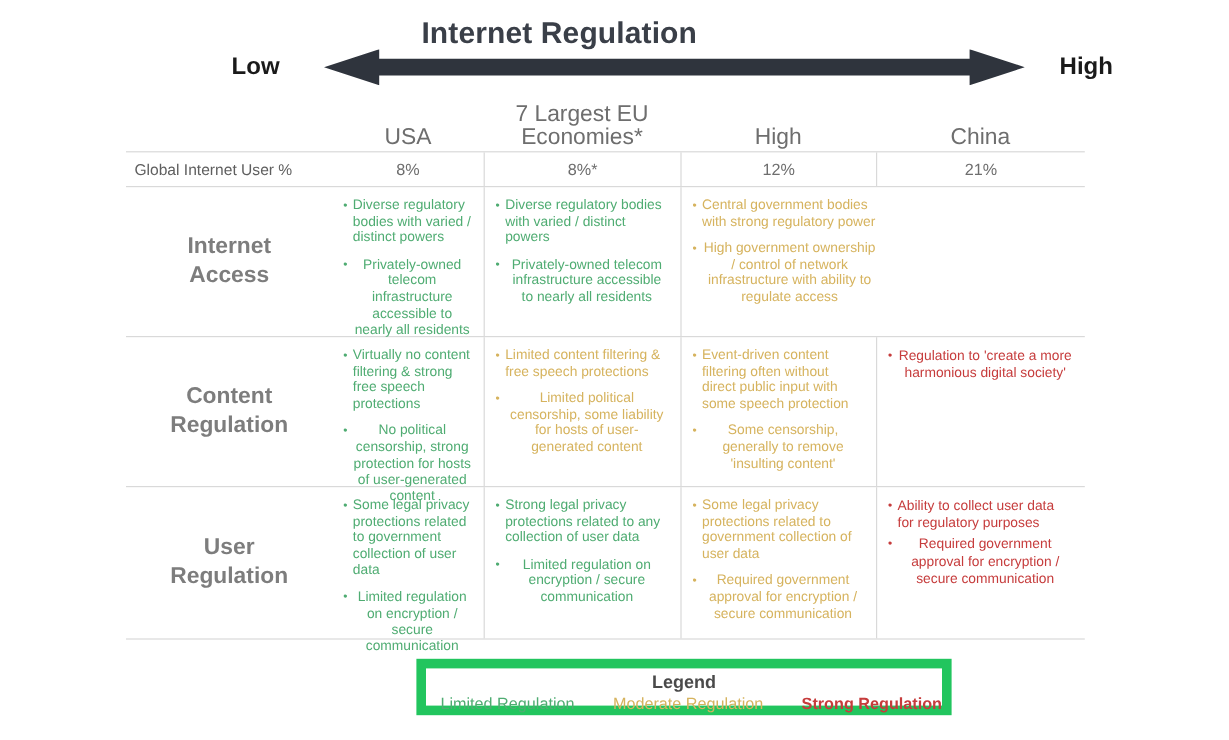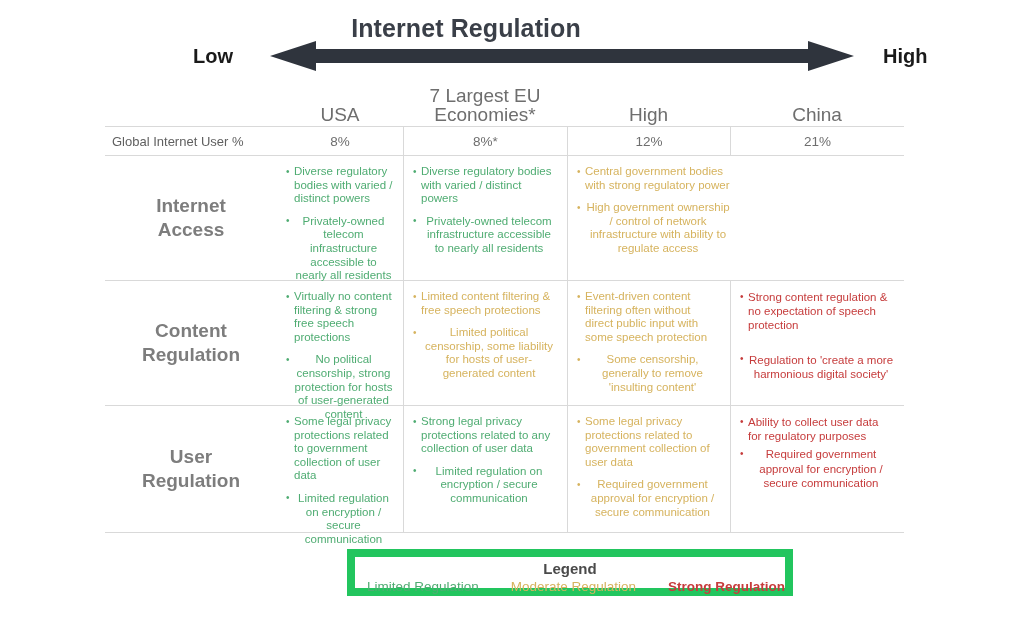--- a/index.html
+++ b/index.html
@@ -291,21 +291,20 @@
       </ul>
     </div>
     <div class="mx-cell col-india">
       <ul class="bullets lvl-moderate">
         <li>Event-driven content filtering often without direct public input with some speech protection</li>
         <li>Some censorship, generally to remove 'insulting content'</li>
       </ul>
     </div>
     <div class="mx-cell col-china">
       <ul class="bullets lvl-strong">
-        <li style="margin-bottom:20px;">Strong content regulation &amp; no expectation of speech protection</li>
         <li>Regulation to 'create a more harmonious digital society'</li>
       </ul>
     </div>
   </div>
 
   <div class="mx-row data-row" style="height:127px;">
     <div class="mx-cell col-label">
       <span class="row-title">User
 Regulation</span>
     </div>

